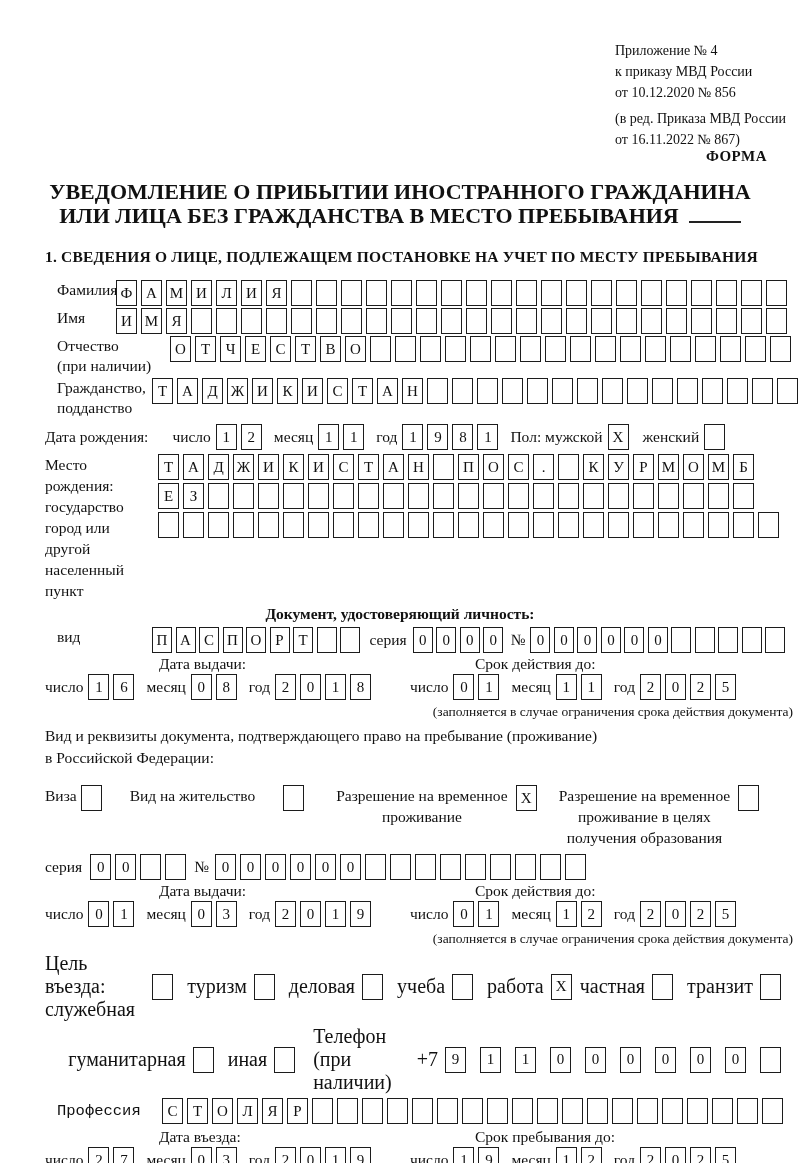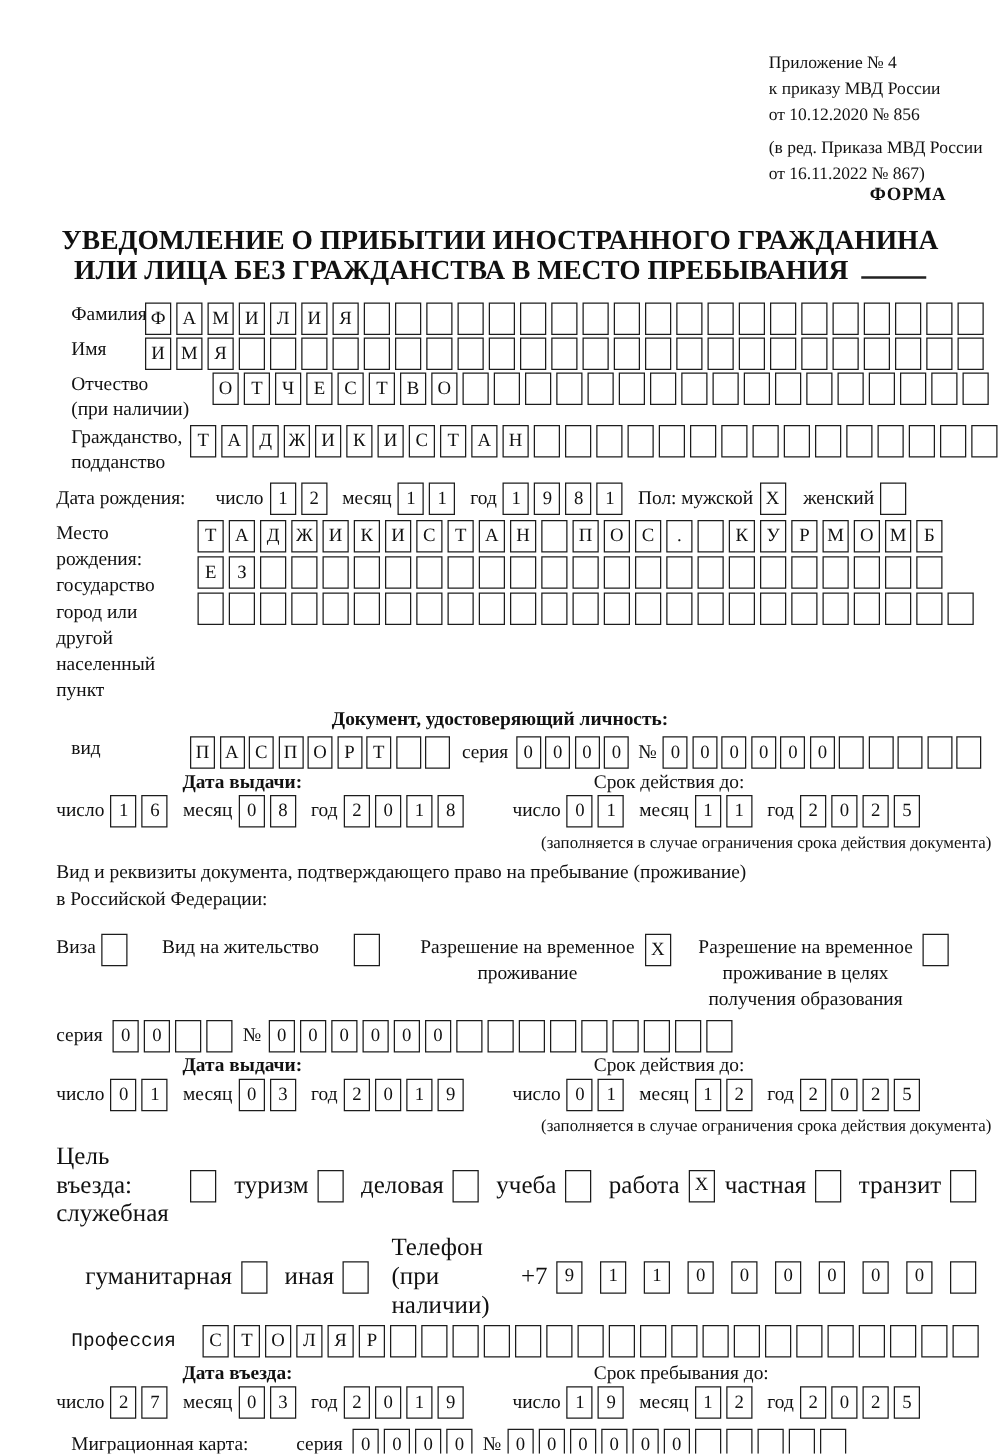--- a/index.html
+++ b/index.html
@@ -3,21 +3,21 @@
 <meta charset="utf-8">
 <style>
   html,body { margin:0; padding:0; background:#fff; }
   .page {
     position:relative; width:800px; height:1163px; background:#fff;
     font-family:"Liberation Serif","DejaVu Serif",serif; color:#111;
     box-sizing:border-box; padding:40px 5px 0 45px; overflow:hidden;
   }
   .appendix { position:absolute; left:615px; top:40px; font-size:14px; line-height:21px; }
   .appendix .gap { height:5px; }
-  .form-label { position:absolute; top:148px; right:43px; font-weight:bold; font-size:15px; letter-spacing:0.5px; }
+  .form-label { position:absolute; top:148px; right:33px; font-weight:bold; font-size:15px; letter-spacing:0.5px; }
   .title { margin-top:140px; text-align:center; font-weight:bold; font-size:22px; line-height:24px; margin-right:40px; }
   .title .uline { display:inline-block; width:52px; border-bottom:2px solid #222; height:14px; margin-left:10px; }
   .section1 { margin-top:20px; font-weight:bold; font-size:15.5px; letter-spacing:0.2px; }
   .rows { margin-top:14px; }
   .row { display:flex; align-items:flex-start; margin-bottom:2px; }
   .lbl { font-size:15.5px; line-height:20px; flex:none;margin-left:12px; }
   .lbl2 { font-size:15.5px; line-height:21px; flex:none; }
   .w-name { width:59px; }
   .w-pat  { width:113px; }
   .w-cit  { width:95px; }
@@ -33,21 +33,21 @@
     font-size:15px; flex:none; background:#fff;
   }
   .tight .cell { width:20px; margin-right:3.5px; }
   .stack { display:flex; flex-direction:column; }
   .stack .cells { margin-bottom:3px; }
   .dg { display:flex; align-items:center; flex:none; }
   .dg .t { font-size:15.5px; margin-right:5px; }
   .dg .cells { margin-right:8px; }
   .center-b { text-align:center; font-weight:bold; font-size:15.5px; margin:4px 40px 4px 0; }
   .lr { position:relative; height:19px; font-size:15.5px; }
-  .lr .l1 { position:absolute; left:101px;font-weight:bold; }
+  .lr .l1 { position:absolute; left:114px; }
   .lr .l2 { position:absolute; left:430px; }
   .dates-row { position:relative; height:30px; }
   .dates-row .g-left { position:absolute; left:0; top:0; }
   .dates-row .g-right { position:absolute; left:365px; top:0; }
   .note-r { font-size:13.5px; text-align:right; margin:0 2px 4px 0; height:17px; }
   .para { font-size:15.5px; line-height:22px; margin-top:2px; }
   .perm-row { display:flex; align-items:flex-start; margin-top:16px; margin-bottom:6px; }
   .perm-row .pl { font-size:15.5px; line-height:21px; }
   .perm-row .plc { font-size:15.5px; line-height:21px; text-align:center; }
   .perm-row .cell { margin-left:8px; }
@@ -70,20 +70,21 @@
     <div>(в ред. Приказа МВД России</div>
     <div>от 16.11.2022 № 867)</div>
   </div>
   <div class="form-label">ФОРМА</div>
 
   <div class="title">
     <div>УВЕДОМЛЕНИЕ О ПРИБЫТИИ ИНОСТРАННОГО ГРАЖДАНИНА</div>
     <div><span>ИЛИ ЛИЦА БЕЗ ГРАЖДАНСТВА В МЕСТО ПРЕБЫВАНИЯ</span><span class="uline"></span></div>
   </div>
 
+  <div class="section1">1. СВЕДЕНИЯ О ЛИЦЕ, ПОДЛЕЖАЩЕМ ПОСТАНОВКЕ НА УЧЕТ ПО МЕСТУ ПРЕБЫВАНИЯ</div>
 
   <div class="rows">
 
     <div class="row">
       <span class="lbl w-name">Фамилия</span>
       <span class="cells">
           <span class="cell">Ф</span>
           <span class="cell">А</span>
           <span class="cell">М</span>
           <span class="cell">И</span>

